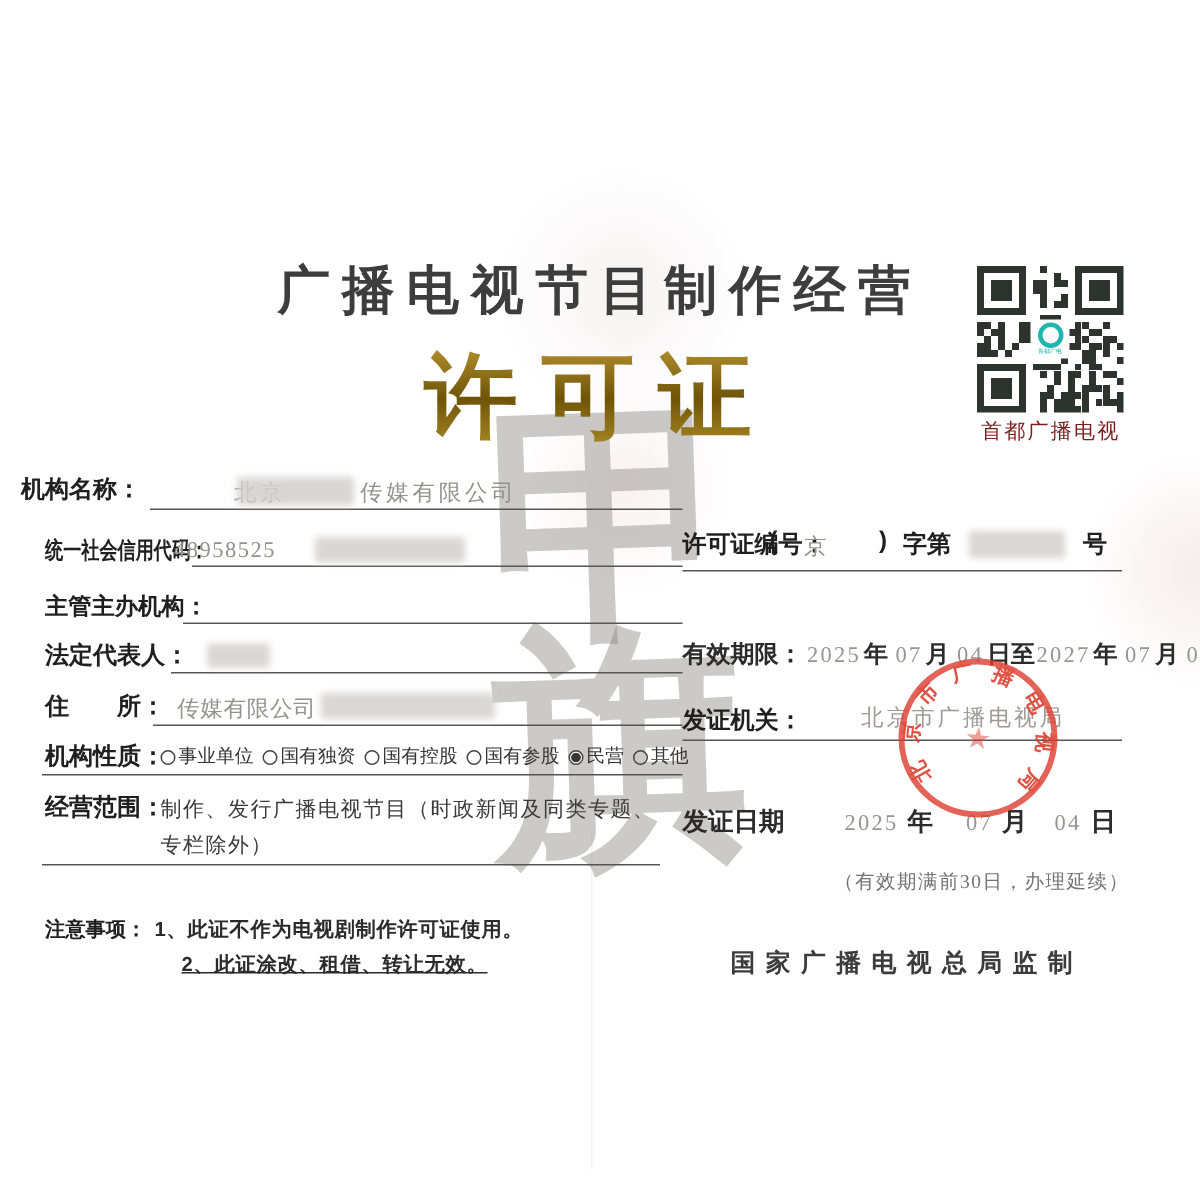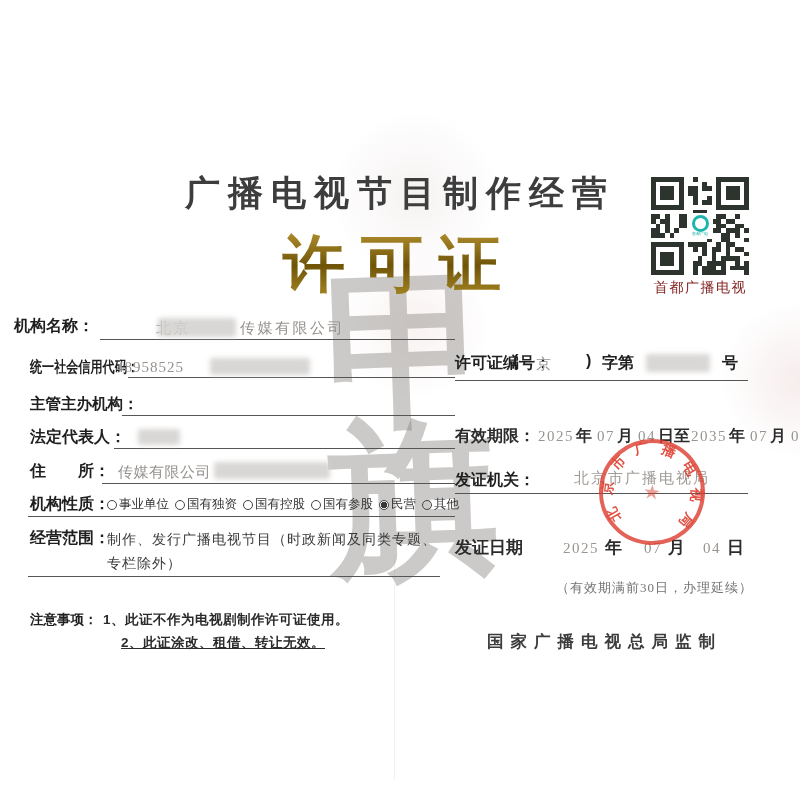--- a/index.html
+++ b/index.html
@@ -296,21 +296,21 @@
 
   <div class="daterow z" style="left:455px;top:426px;">
     <span class="unit" style="margin-right:3px;">有效期限：</span>
     <span class="num">2025</span>
     <span class="unit">年</span>
     <span class="num">07</span>
     <span class="unit">月</span>
     <span class="num">04</span>
     <span class="unit" style="margin-right:0;">日</span>
     <span class="unit" style="margin-right:1px;">至</span>
-    <span class="num">2035</span>
+    <span class="num">2027</span>
     <span class="unit">年</span>
     <span class="num">07</span>
     <span class="unit">月</span>
     <span class="num">04</span>
 
   </div>
 
   <div class="lbl z" style="left:455px;top:470px;">发证机关：</div>
   <span class="val z" style="left:574px;top:469px;color:#a09a96;letter-spacing:2px;">北京市广播电视局</span>
   <div class="line z" style="left:455px;top:493px;width:293px;"></div>

